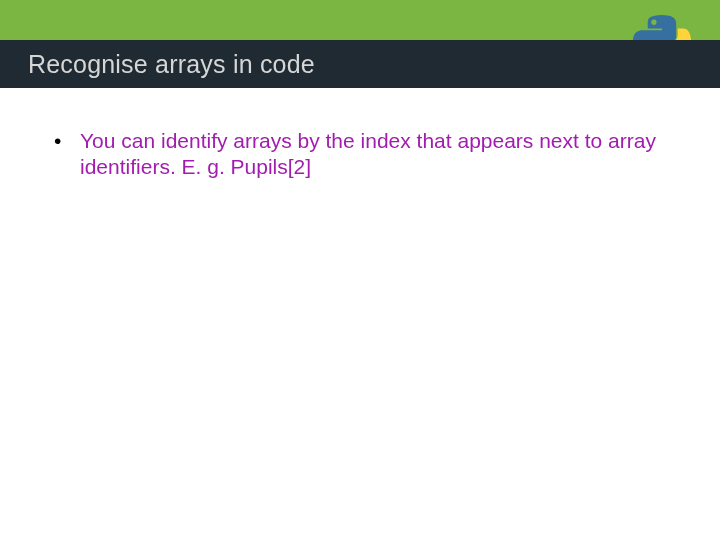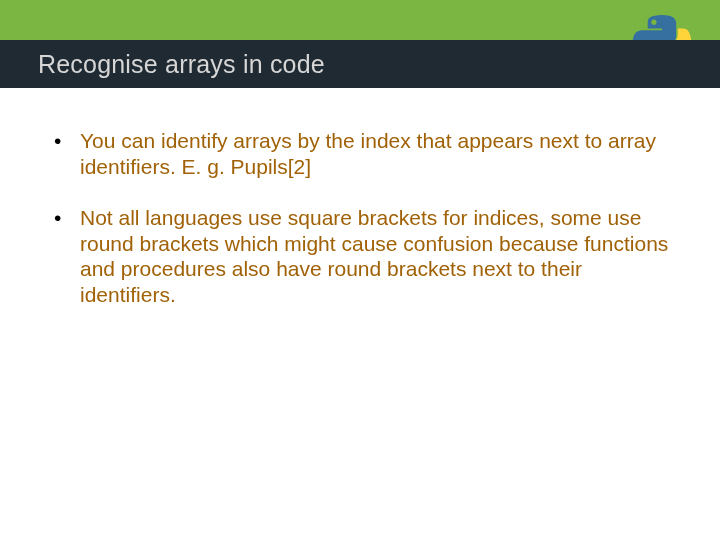--- a/index.html
+++ b/index.html
@@ -24,42 +24,42 @@
     bottom: 0;
     height: 48px;
     background: #1f2a32;
     display: flex;
     align-items: center;
   }
   .title-text {
     color: #d6d6d6;
     font-size: 25px;
     font-weight: 400;
-    padding-left: 38px;
+    padding-left: 28px;
     letter-spacing: 0.2px;
   }
   .python-logo {
     position: absolute;
     top: 14px;
     right: 28px;
     width: 60px;
     height: 60px;
   }
   .content {
     padding: 40px 46px 0 46px;
   }
   ul.bullets {
     list-style: none;
   }
   ul.bullets li {
     position: relative;
     padding-left: 34px;
     font-size: 21px;
     line-height: 1.22;
-    color: #a16207;
+    color: #a21caf;
     margin-bottom: 26px;
   }
   ul.bullets li::before {
     content: "•";
     position: absolute;
     left: 8px;
     top: 0;
     font-size: 21px;
     color: #000;
   }
@@ -75,15 +75,14 @@
     </svg>
   </div>
   <div class="title-strip">
     <span class="title-text">Recognise arrays in code</span>
   </div>
 </div>
 
 <div class="content">
   <ul class="bullets">
     <li>You can identify arrays by the index that appears next to array identifiers. E. g. Pupils[2]</li>
-    <li>Not all languages use square brackets for indices, some use round brackets which might cause confusion because functions and procedures also have round brackets next to their identifiers.</li>
   </ul>
 </div>
 
 </body></html>

